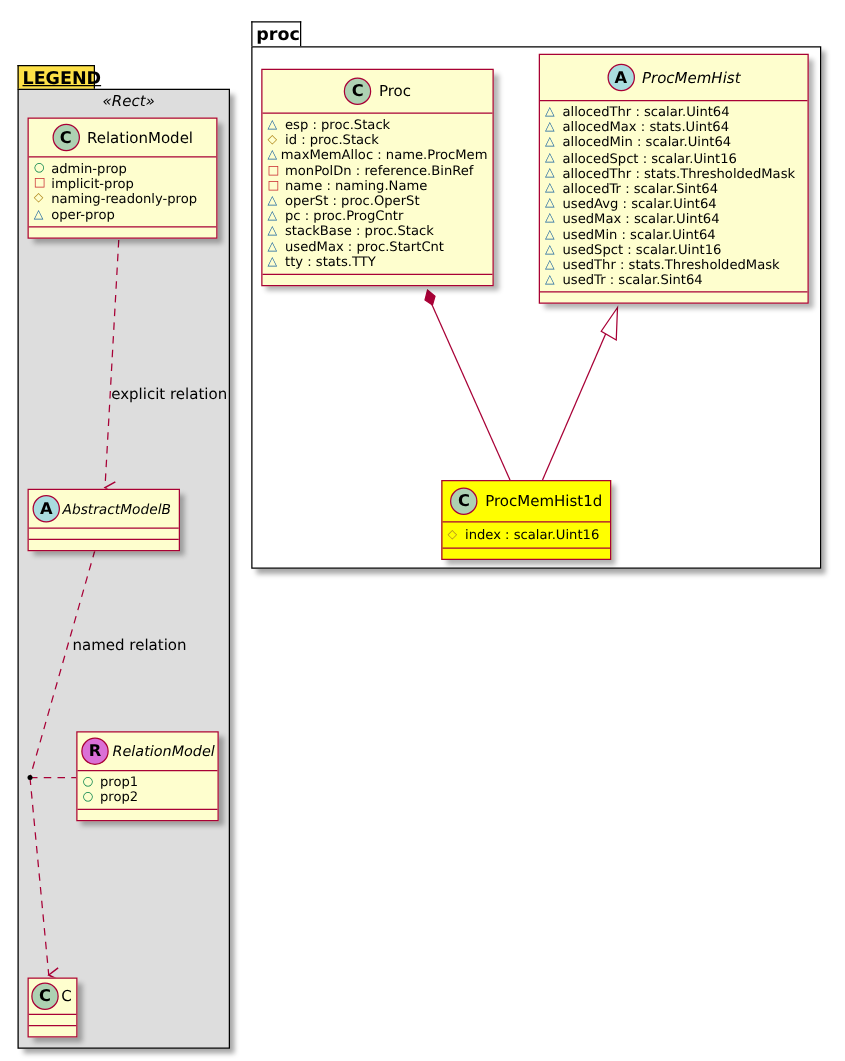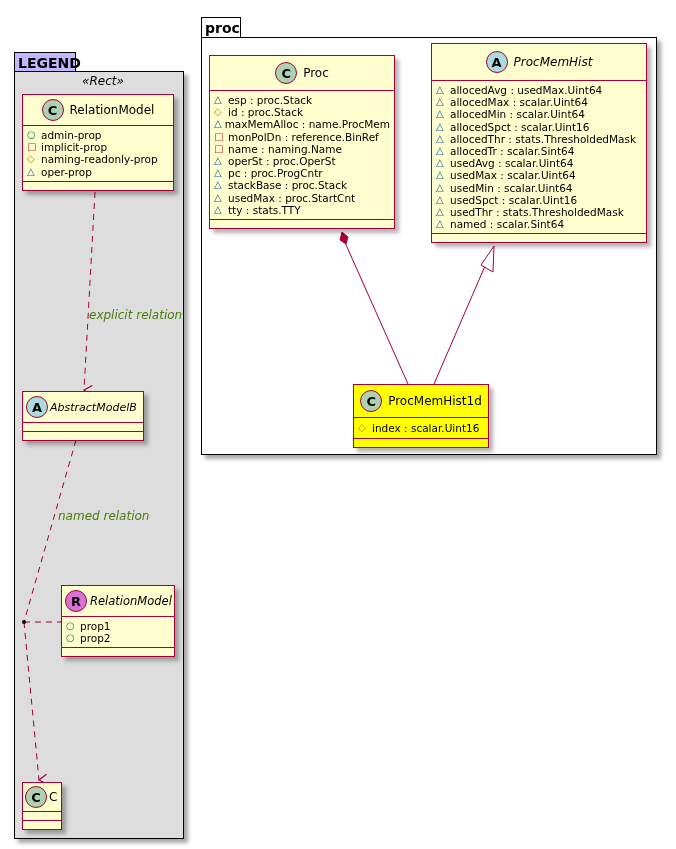--- a/index.html
+++ b/index.html
@@ -22,27 +22,27 @@
              font-weight: bold; font-size: 13px; margin-right: 6px; color: #000; flex-shrink: 0; }
     .badge.c { background: #add1b2; }
     .badge.a { background: #a9dcdf; }
     .badge.r { background: #da70d6; }
     .italic { font-style: italic; }
     .attrs { padding: 3px 4px; border-bottom: 1.5px solid #a80036; font-size: 10.5px; line-height: 12.2px; }
     .attr { white-space: nowrap; display: flex; align-items: center; }
     .vis { display: inline-block; width: 12px; font-size: 10px; text-align: left; margin-right: 2px; }
     .methods { height: 8px; }
     .stereo { position: absolute; font-style: italic; font-size: 12px; }
-    .rel-label { position: absolute; font-size: 12px; color: #4d7c0f; white-space: nowrap; font-style: italic; }
+    .rel-label { position: absolute; font-size: 12px; color: #000000; white-space: nowrap; }
     svg.edges { position: absolute; left: 0; top: 0; pointer-events: none; }
   </style>
 </head>
 <body>
 
-<div class="pkg-tab" style="left:14px; top:52px; width:62px; background:#c4b5fd;">
+<div class="pkg-tab" style="left:14px; top:52px; width:62px; background:#fde047;text-decoration:underline;">
   <span>LEGEND</span>
 </div>
 <div class="pkg" style="left:14px; top:71px; width:168px; height:766px; background:#dddddd;"></div>
 <div class="stereo" style="left:82px; top:74px;">«Rect»</div>
 
 <div class="pkg-tab" style="left:201px; top:17px; width:40px; background:#ffffff;">
   <span>proc</span>
 </div>
 <div class="pkg" style="left:201px; top:37px; width:454px; height:416px; background:#ffffff;"></div>
 
@@ -183,25 +183,25 @@
 </div>
 
 <div class="cls" style="left:431px; top:43px; width:216px;">
   <div class="cls-head" style="padding:7px 4px;">
     <span class="badge a">A</span>
     <span class="italic">ProcMemHist</span>
   </div>
   <div class="attrs">
     <div class="attr">
         <span class="vis" style="color:#1963a0">△</span>
-        <span>allocedAvg : usedMax.Uint64</span>
-      </div>
-    <div class="attr">
-        <span class="vis" style="color:#1963a0">△</span>
-        <span>allocedMax : scalar.Uint64</span>
+        <span>allocedThr : scalar.Uint64</span>
+      </div>
+    <div class="attr">
+        <span class="vis" style="color:#1963a0">△</span>
+        <span>allocedMax : stats.Uint64</span>
       </div>
     <div class="attr">
         <span class="vis" style="color:#1963a0">△</span>
         <span>allocedMin : scalar.Uint64</span>
       </div>
     <div class="attr">
         <span class="vis" style="color:#1963a0">△</span>
         <span>allocedSpct : scalar.Uint16</span>
       </div>
     <div class="attr">
@@ -227,21 +227,21 @@
     <div class="attr">
         <span class="vis" style="color:#1963a0">△</span>
         <span>usedSpct : scalar.Uint16</span>
       </div>
     <div class="attr">
         <span class="vis" style="color:#1963a0">△</span>
         <span>usedThr : stats.ThresholdedMask</span>
       </div>
     <div class="attr">
         <span class="vis" style="color:#1963a0">△</span>
-        <span>named : scalar.Sint64</span>
+        <span>usedTr : scalar.Sint64</span>
       </div>
   </div>
   <div class="methods"></div>
 </div>
 
 <div class="cls hl" style="left:353px; top:384px; width:136px;">
   <div class="cls-head" style="padding:5px 4px;">
     <span class="badge c">C</span>
     <span>ProcMemHist1d</span>
   </div>

